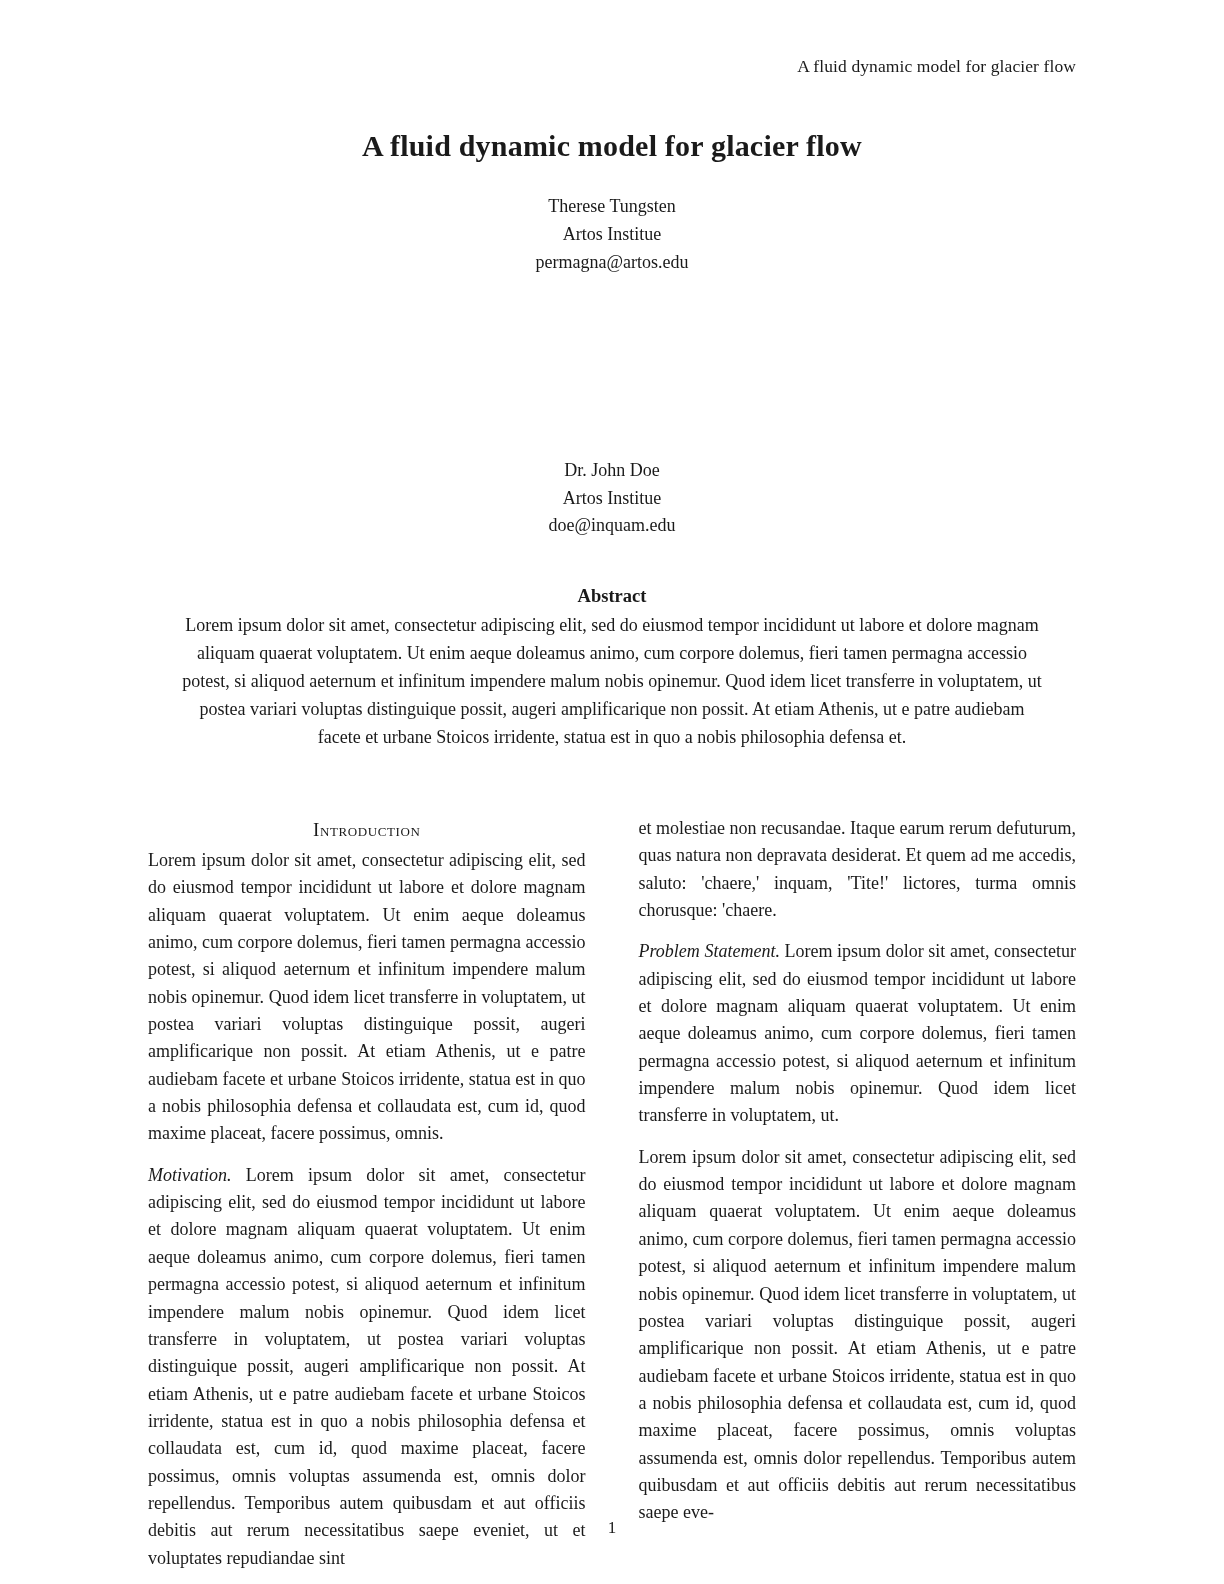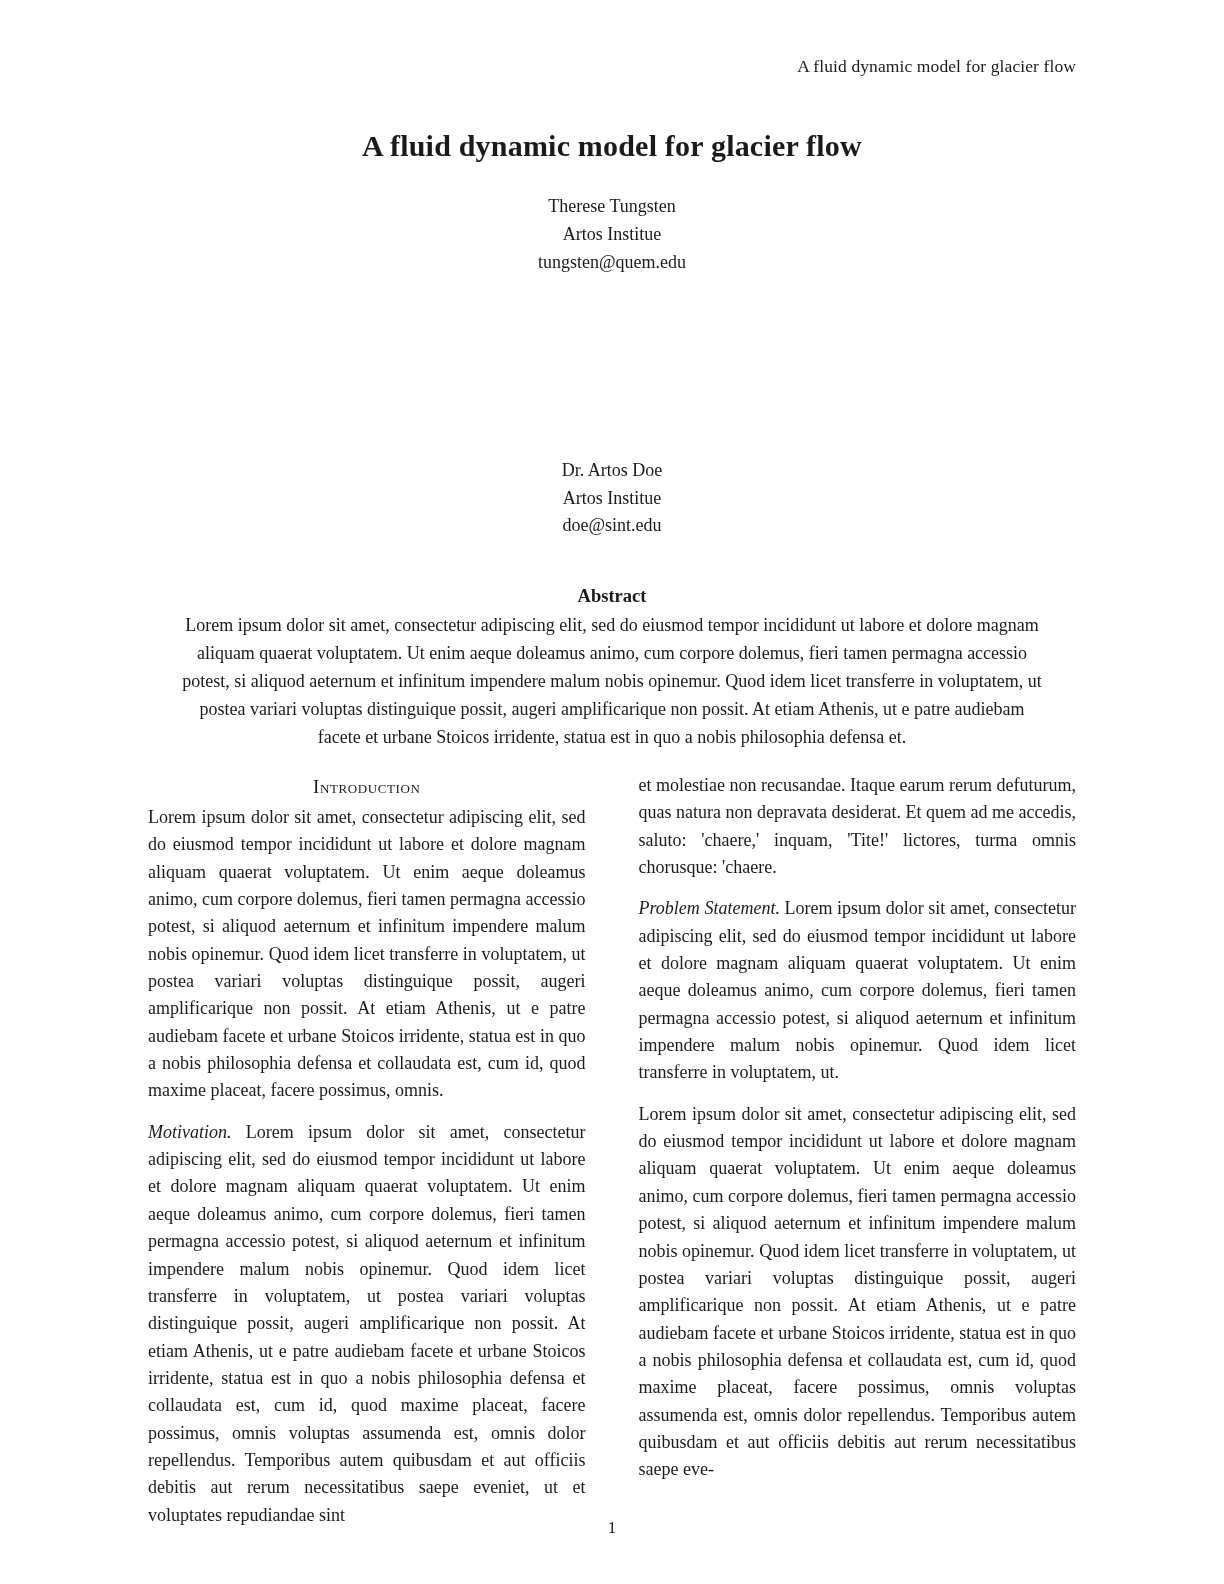--- a/index.html
+++ b/index.html
@@ -55,21 +55,21 @@
     margin-bottom: 5px;
     margin-top: 46px;
   }
   .abstract-body {
     text-align: center;
     font-size: 18px;
     line-height: 1.55;
     margin: 0 28px 0 28px;
   }
   .columns {
-    margin-top: 20px;
+    margin-top: 63px;
     display: flex;
     gap: 53px;
   }
   .col {
     width: 447px;
   }
   .section-head {
     text-align: center;
     font-size: 19px;
     font-variant: small-caps;
@@ -106,26 +106,26 @@
 <div class="page">
 
   <div class="runninghead">A fluid dynamic model for glacier flow</div>
 
   <h1 class="title">A fluid dynamic model for glacier flow</h1>
 
   <div class="authors">
     <div class="author">
       <div>Therese Tungsten</div>
       <div>Artos Institue</div>
-      <div>tungsten@quem.edu</div>
+      <div>permagna@artos.edu</div>
     </div>
     <div class="author">
-      <div>Dr. Artos Doe</div>
+      <div>Dr. John Doe</div>
       <div>Artos Institue</div>
-      <div>doe@sint.edu</div>
+      <div>doe@inquam.edu</div>
     </div>
   </div>
 
   <div class="abstract-head">Abstract</div>
   <div class="abstract-body">Lorem ipsum dolor sit amet, consectetur adipiscing elit, sed do eiusmod tempor incididunt ut labore et dolore magnam aliquam quaerat voluptatem. Ut enim aeque doleamus animo, cum corpore dolemus, fieri tamen permagna accessio potest, si aliquod aeternum et infinitum impendere malum nobis opinemur. Quod idem licet transferre in voluptatem, ut postea variari voluptas distinguique possit, augeri amplificarique non possit. At etiam Athenis, ut e patre audiebam facete et urbane Stoicos irridente, statua est in quo a nobis philosophia defensa et.</div>
 
   <div class="columns">
 
     <div class="col">
       <div class="section-head">Introduction</div>

